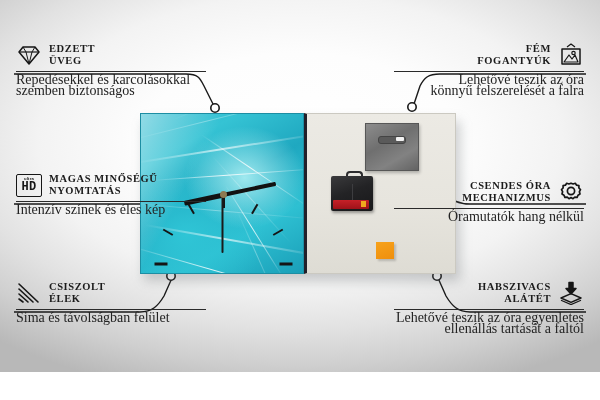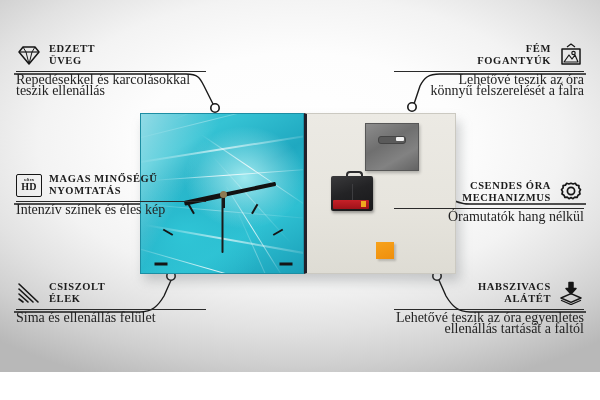--- a/index.html
+++ b/index.html
@@ -310,22 +310,22 @@
   }
   .hd-icon .ultra {
     font-family: "Liberation Sans", sans-serif;
     font-size: 4.2px;
     font-weight: bold;
     letter-spacing: 0.2px;
     color: #161616;
     margin-bottom: 0.5px;
   }
   .hd-icon .hd {
-    font-family: Liberation Serif, serif;
-    font-size: 10px;
+    font-family: Liberation Mono, monospace;
+    font-size: 12px;
     font-weight: bold;
     letter-spacing: 0.3px;
     color: #161616;
   }
 
   
   #feat-glass   { left: 16px;  top: 42px;  }
   #feat-print   { left: 16px;  top: 172px; }
   #feat-edges   { left: 16px;  top: 280px; }
   #feat-handles { left: 394px; top: 42px;  }
@@ -425,21 +425,21 @@
         </svg>
       </span>
       <span class="title">
         <span>EDZETT</span><br>
         <span>ÜVEG</span>
       </span>
     </div>
     <div class="rule"></div>
     <div class="desc">
       <span>Repedésekkel és karcolásokkal</span><br>
-      <span>teszik ellenállás</span>
+      <span>szemben biztonságos</span>
     </div>
   </div>
 
   <div class="feature left" id="feat-print">
     <div class="head">
       <span class="icon-box">
         <span class="hd-icon">
           <span class="ultra">ultra</span>
           <span class="hd">HD</span>
         </span>
@@ -467,21 +467,21 @@
           </g>
         </svg>
       </span>
       <span class="title">
         <span>CSISZOLT</span><br>
         <span>ÉLEK</span>
       </span>
     </div>
     <div class="rule"></div>
     <div class="desc">
-      <span>Sima és ellenállás felület</span>
+      <span>Sima és távolságban felület</span>
     </div>
   </div>
 
   <div class="feature right" id="feat-handles">
     <div class="head">
       <span class="title">
         <span>FÉM</span><br>
         <span>FOGANTYÚK</span>
       </span>
       <span class="icon-box">

